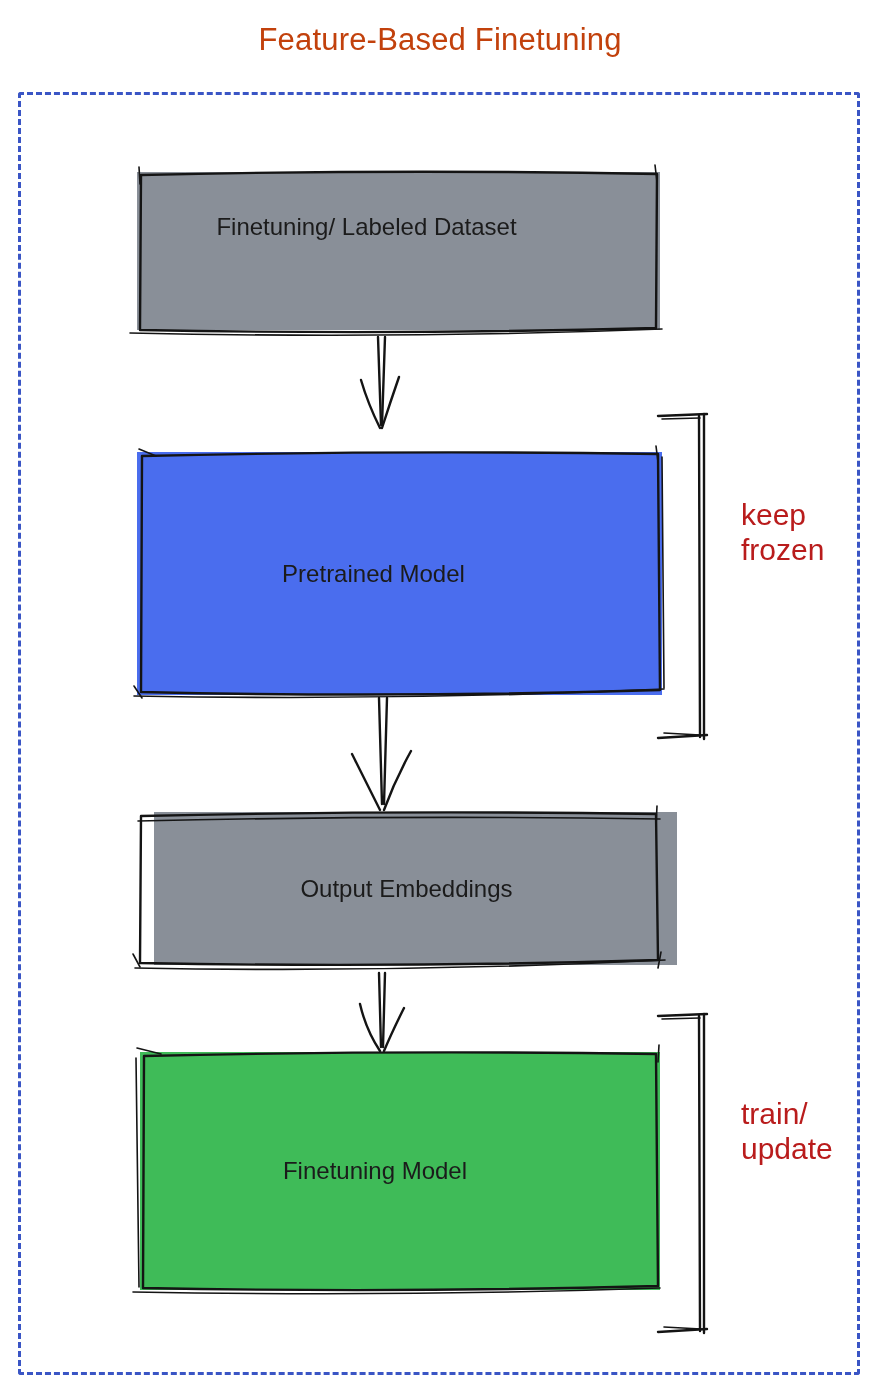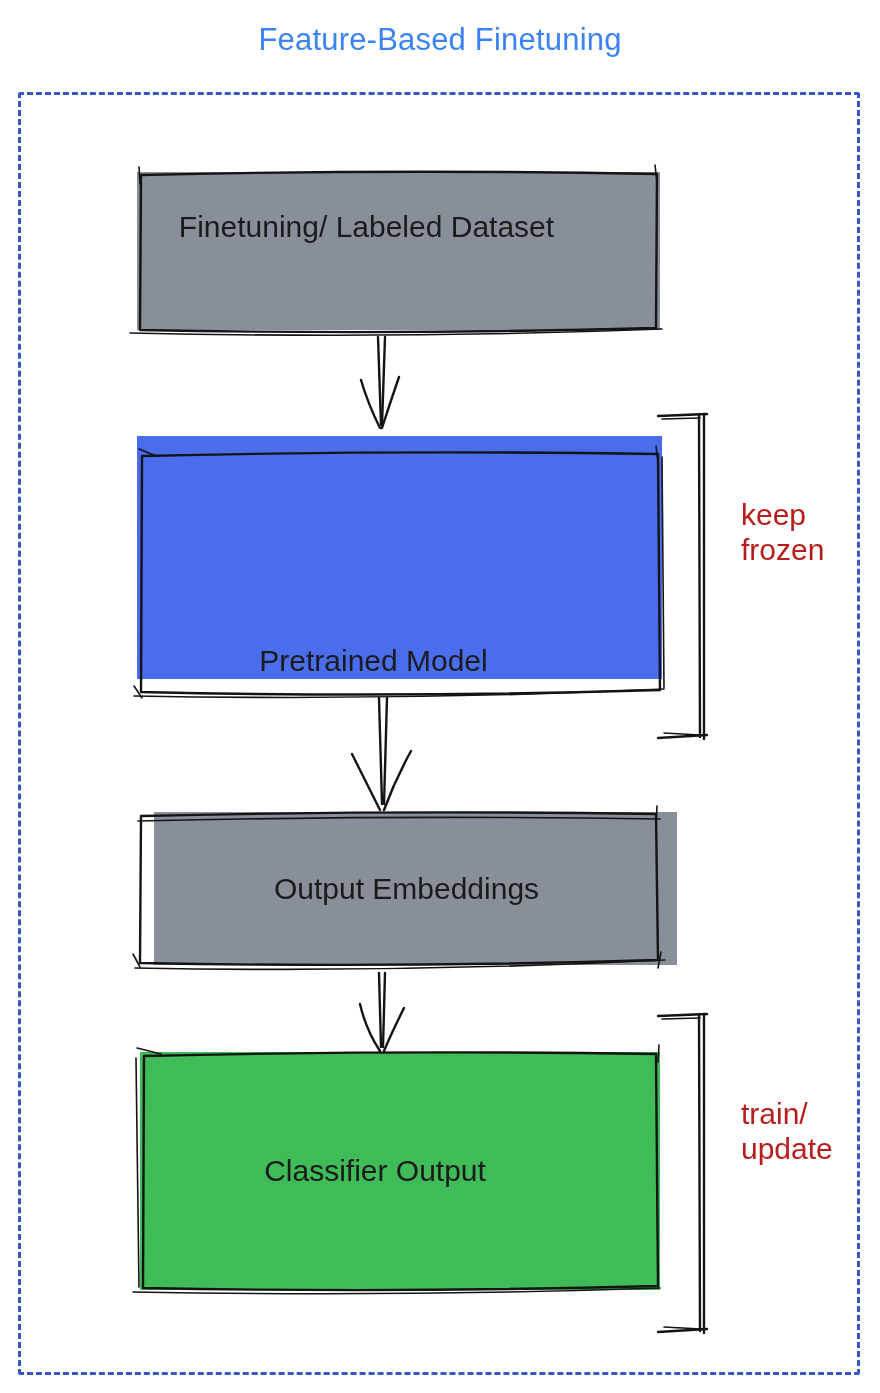--- a/index.html
+++ b/index.html
@@ -10,58 +10,58 @@
   .title{
     position:absolute;top:22px;left:0;width:880px;text-align:center;
     font-size:31px;line-height:36px;font-weight:500;letter-spacing:0.2px;
   }
   .dash-frame{
     position:absolute;left:18px;top:92px;width:842px;height:1283px;
     border:3px dashed #3a55c5;border-radius:3px;box-sizing:border-box;
   }
   .box{
     position:absolute;display:flex;align-items:center;justify-content:center;
-    box-sizing:border-box;font-size:30px;line-height:36px;color:#1b1b1b;
+    box-sizing:border-box;font-size:24px;line-height:36px;color:#1b1b1b;
   }
   #box-dataset{left:137px;top:172px;width:523px;height:158px;align-items:flex-start;padding-top:37px;padding-right:64px;}
-  #box-pretrained{left:137px;top:436px;width:525px;height:243px;padding-right:52px;align-items:flex-end;}
+  #box-pretrained{left:137px;top:452px;width:525px;height:243px;padding-right:52px;}
   #box-embeddings{left:137px;top:812px;width:523px;height:153px;padding-right:18px;margin-left:17px;}
   #box-classifier{left:140px;top:1052px;width:520px;height:238px;padding-right:50px;}
   .annotation{
     position:absolute;font-size:30px;line-height:35px;white-space:pre-line;color:#b91c1c;
   }
   #ann-keep-frozen{left:741px;top:497px;}
   #ann-train-update{left:741px;top:1096px;}
   svg.sketch{position:absolute;left:0;top:0;pointer-events:none;}
   svg.sketch path{fill:none;stroke:#141414;stroke-width:2.4;stroke-linecap:round;stroke-linejoin:round;}
   svg.sketch path.thin{stroke-width:1.6;}
 </style>
 </head>
 <body>
 
 <div class="canvas">
 
-  <div class="title" style="color: #3b82f6;">Feature-Based Finetuning</div>
+  <div class="title" style="color: #c2410c;">Feature-Based Finetuning</div>
 
   <div class="dash-frame" style="border-color: rgb(58, 85, 197);"></div>
 
   <div class="box" id="box-dataset" style="background: rgb(137, 143, 152);">
     <span>Finetuning/ Labeled Dataset</span>
   </div>
 
   <div class="box" id="box-pretrained" style="background: rgb(74, 109, 238);">
     <span>Pretrained Model</span>
   </div>
 
   <div class="box" id="box-embeddings" style="background: rgb(137, 143, 152);">
     <span>Output Embeddings</span>
   </div>
 
   <div class="box" id="box-classifier" style="background: rgb(63, 187, 88);">
-    <span>Classifier Output</span>
+    <span>Finetuning Model</span>
   </div>
 
   <div class="annotation" id="ann-keep-frozen">keep
 frozen</div>
   <div class="annotation" id="ann-train-update">train/
 update</div>
 
   <svg class="sketch" width="880" height="1393" viewBox="0 0 880 1393">
 
     <g>

